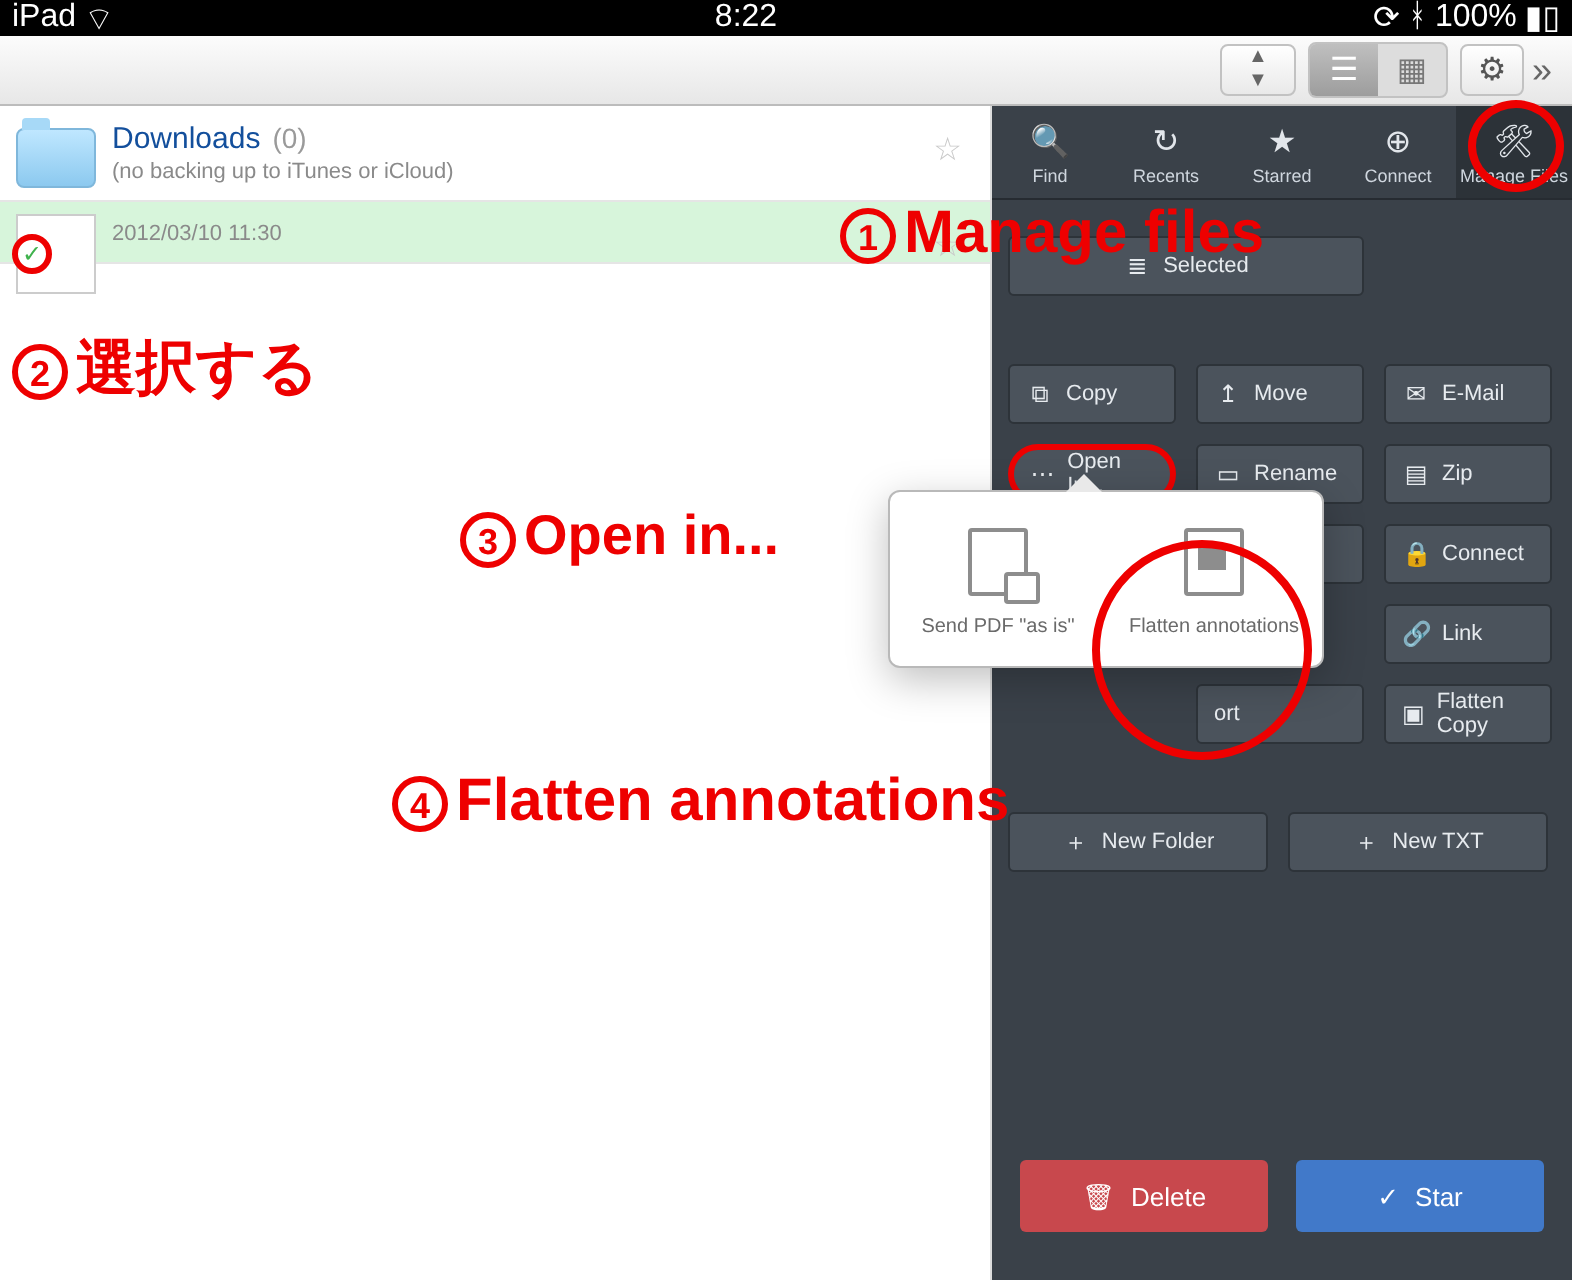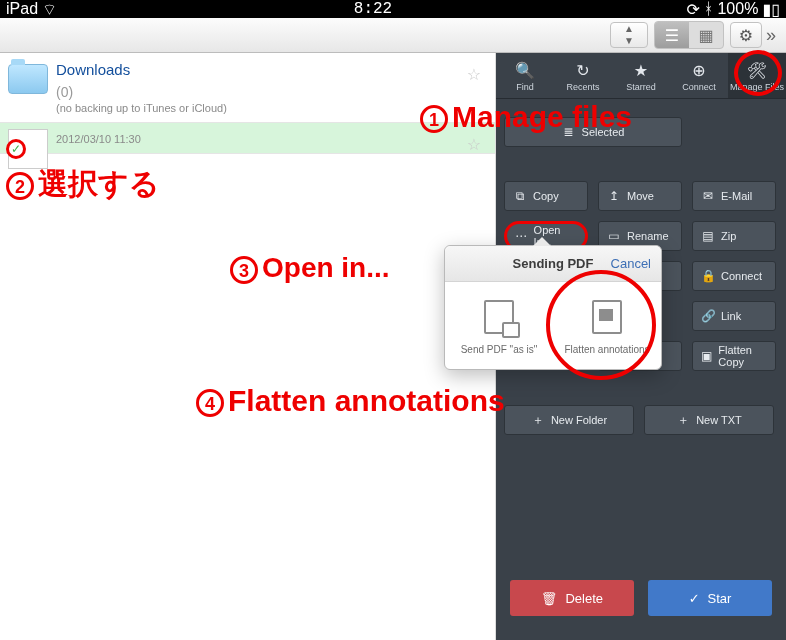--- a/index.html
+++ b/index.html
@@ -1,21 +1,21 @@
 <!DOCTYPE html>
 <html><head>
 <meta charset="utf-8">
 <style>
   * { box-sizing: border-box; margin: 0; padding: 0; font-family: -apple-system, "Helvetica Neue", Arial, sans-serif; }
   body { width: 786px; height: 640px; background: #fff; position: relative; overflow: hidden; }
 
   
   .statusbar { height: 18px; background: #000; color: #fff; display: flex; align-items: center; font-size: 16px; padding: 0 6px; }
   .statusbar .sb-left { flex: 0 0 120px; display: flex; align-items: center; gap: 4px; }
-  .statusbar .sb-center { flex: 1; text-align: center; font-family: Liberation Mono, monospace; }
+  .statusbar .sb-center { flex: 1; text-align: center; }
   .statusbar .sb-right { flex: 0 0 160px; text-align: right; display: flex; justify-content: flex-end; align-items: center; gap: 4px; }
   .wifi-icon, .bt-icon, .bat-icon { display: inline-block; }
 
   
   .toolbar { height: 35px; background: linear-gradient(#fcfcfc,#e7e7e7); border-bottom: 1px solid #bcbcbc; display: flex; align-items: center; padding: 0 6px; }
   .crumb { background: linear-gradient(#5aa2e0,#2b77c4); color: #fff; font-size: 12px; height: 24px; line-height: 24px; padding: 0 14px 0 10px; border-radius: 4px; position: relative; box-shadow: inset 0 1px 0 rgba(255,255,255,.3); }
   .crumb::after { content:""; position:absolute; right:-9px; top:2px; width:0;height:0;border-top:10px solid transparent;border-bottom:10px solid transparent;border-left:10px solid #2b77c4; }
   .tb-spacer { flex: 1; }
   .tb-btn { height: 26px; min-width: 32px; border:1px solid #c2c2c2; background: linear-gradient(#fff,#e9e9e9); border-radius: 4px; display:flex;align-items:center;justify-content:center; font-size:16px; color:#555; margin-left:6px; }
   .seg { display:flex; border:1px solid #c2c2c2; border-radius:4px; overflow:hidden; margin-left:6px; background:#ddd;}
@@ -24,21 +24,21 @@
   .tb-pages { width:38px; display:flex; flex-direction:column; align-items:center; justify-content:center; gap:2px;}
   .tb-pages span{ font-size:10px; color:#666; line-height:1;}
   .chevrons { font-size:18px; color:#666; padding:0 4px; }
 
   
   .main { position: absolute; top: 53px; left:0; right:0; bottom:0; display:flex; }
   .filelist { flex:1; background:#fff; border-right:1px solid #ddd; overflow:hidden; position:relative;}
   .row { padding: 8px 44px 8px 56px; position:relative; border-bottom:1px solid #e5e5e5; }
   .row .icon { position:absolute; left:8px; top:6px; width:40px; height:40px; display:flex; align-items:center; justify-content:center; }
   .row .star { position:absolute; right:14px; top:12px; color:#c9c9c9; font-size:16px; }
-  .row .title { display:flex; align-items:baseline; gap:6px;flex-direction:column; }
+  .row .title { display:flex; align-items:baseline; gap:6px; }
   .row .name { color:#134f9c; font-size:15px; }
   .row .count { color:#9a9a9a; font-size:14px; }
   .row .sub { color:#8a8a8a; font-size:11px; margin-top:2px; }
 
   .row.folder .folder-icon { width:40px; height:30px; border-radius:4px; background:linear-gradient(#bfe7ff,#8cc9ef); border:1px solid #7fb7db; position:relative; }
   .row.folder .folder-icon::before{content:"";position:absolute;top:-6px;left:2px;width:14px;height:6px;border-radius:2px 2px 0 0;background:#a7d9f7;}
 
   .row.file { background:#d7f5db; }
   .row.file .sel-ring { position:absolute; left:6px; top:16px; width:20px; height:20px; border:3px solid #e00; border-radius:50%; z-index:3;}
   .row.file .checkmark { position:absolute; left:9px; top:19px; width:14px; height:14px; border-radius:50%; background:#fff; color:#3fb24d; font-size:12px; line-height:14px; text-align:center; z-index:2;}
@@ -230,24 +230,20 @@
         </div>
       <div class="fbtn done">
           <span>✓</span>
           <span>Star</span>
         </div>
     </div>
   </div>
 </div>
 
 <div class="popover">
-  <div class="pop-head">
-    <span class="pt">Sending PDF</span>
-    <span class="cancel">Cancel</span>
-  </div>
   <div class="pop-body">
     <div class="pop-opt">
       <div class="pic asis"></div>
       <span>Send PDF "as is"</span>
     </div>
     <div class="pop-opt">
       <div class="pic flat"></div>
       <span>Flatten annotations</span>
     </div>
   </div>

